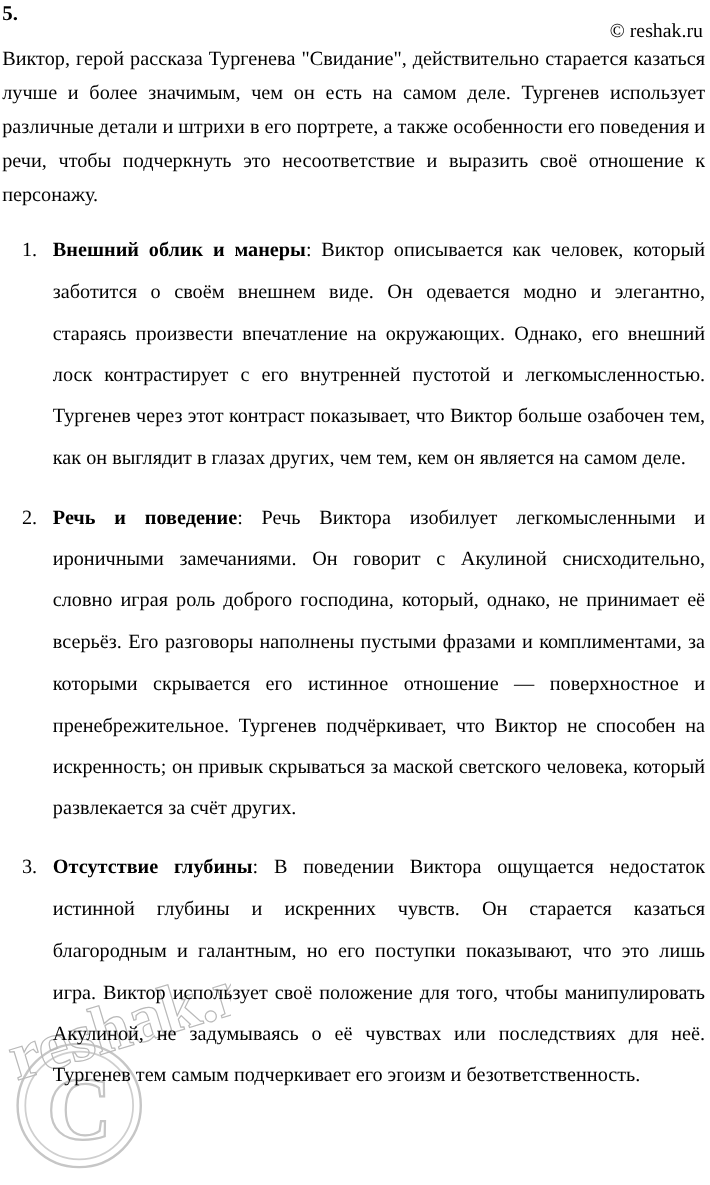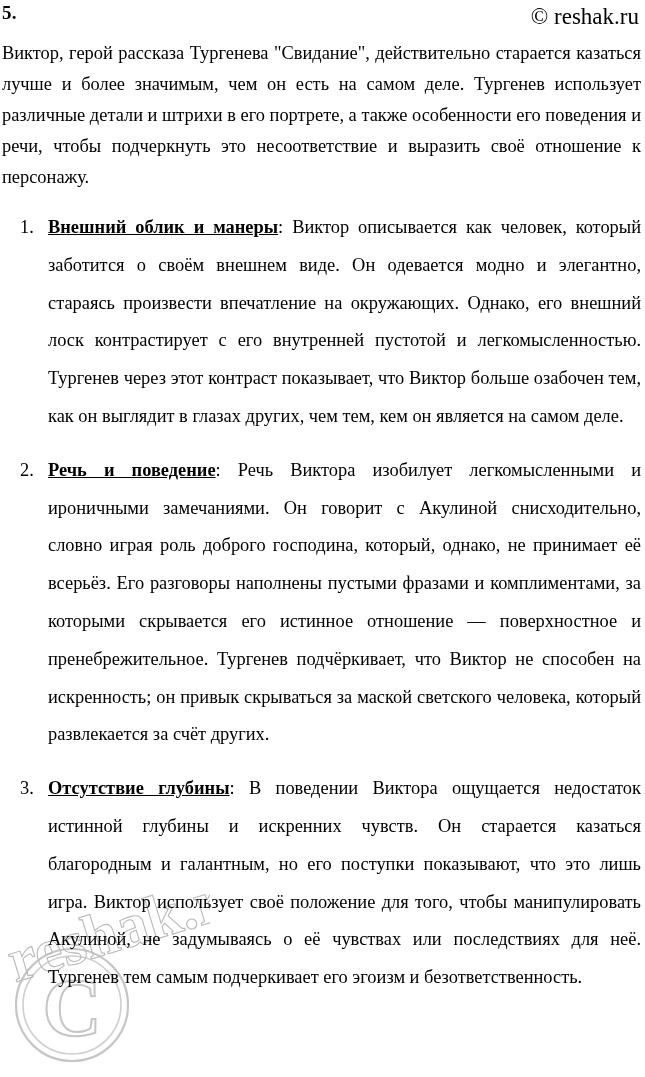--- a/index.html
+++ b/index.html
@@ -37,22 +37,22 @@
     left: 2px;
     top: 0;
     font-size: 19px;
     font-weight: bold;
     line-height: 22px;
     letter-spacing: 0.2px;
   }
   .site-credit {
     position: absolute;
     right: 6px;
-    top: 4px;
-    font-size: 23px;
+    top: 15px;
+    font-size: 18px;
     line-height: 22px;
     white-space: nowrap;
   }
 
   
   .content {
     position: relative;
     z-index: 2;
     padding: 0 4px 0 2px;
     box-sizing: border-box;
@@ -87,21 +87,20 @@
   .li-marker {
     position: absolute;
     left: 18px;
     top: 0;
     font-size: 18.4px;
     line-height: 37.8px;
     text-align: left;
   }
   .li-lead {
     font-weight: bold;
-    text-decoration: underline;
   }
 
   
   .watermark {
     position: absolute;
     left: 0;
     bottom: 0;
     width: 210px;
     height: 190px;
     z-index: 1;

